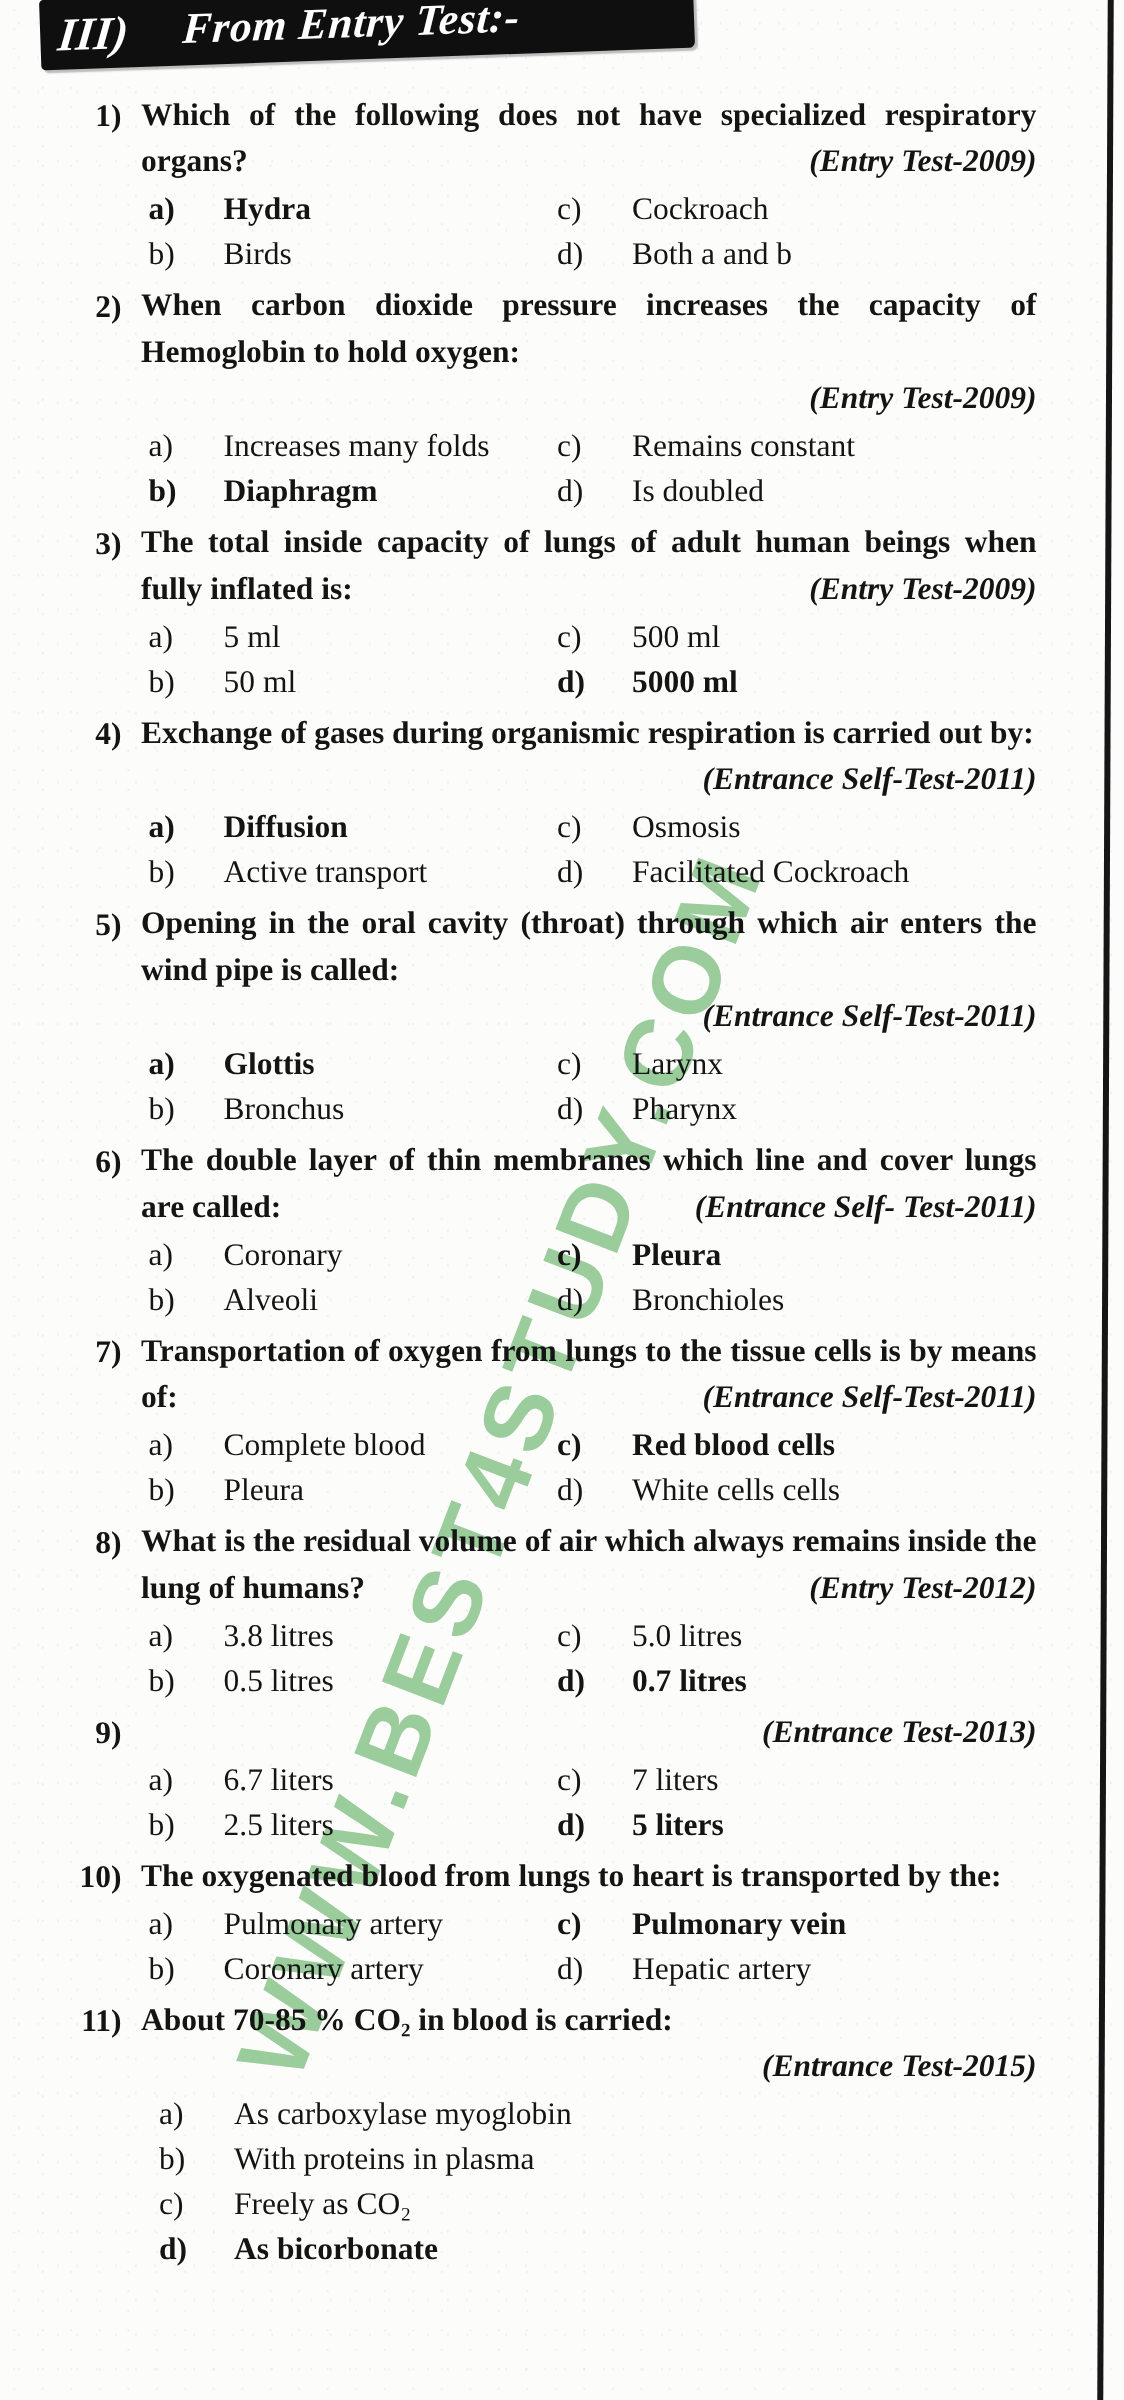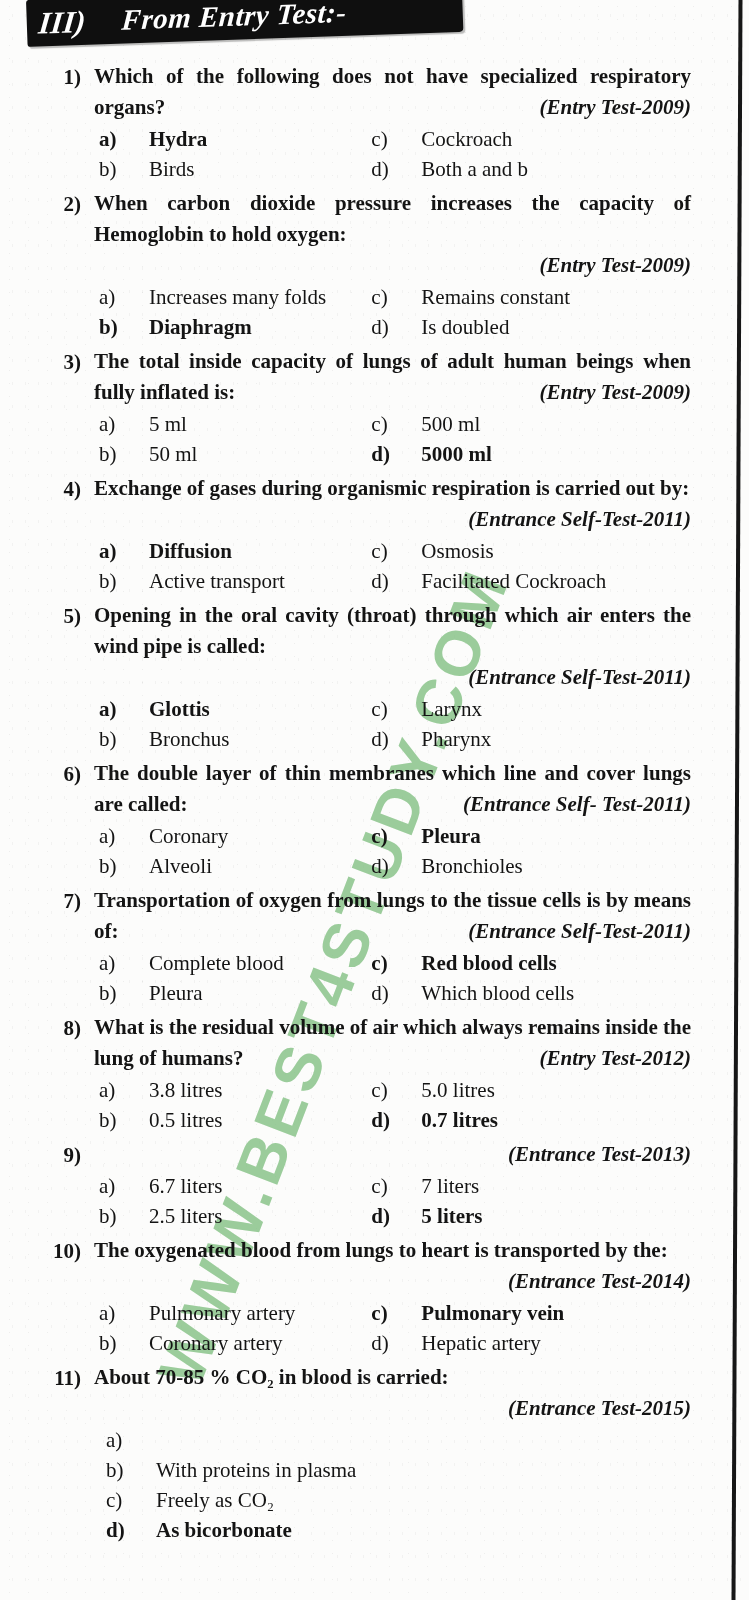--- a/index.html
+++ b/index.html
@@ -241,21 +241,21 @@
             <div class="option bold">
               <span class="opt-label">c)</span>
               <span class="opt-text">Red blood cells</span>
             </div>
             <div class="option">
               <span class="opt-label">b)</span>
               <span class="opt-text">Pleura</span>
             </div>
             <div class="option">
               <span class="opt-label">d)</span>
-              <span class="opt-text">Which blood cells</span>
+              <span class="opt-text">White cells cells</span>
             </div>
           </div>
     </div>
   </section>
       <section class="question">
     <div class="q-num">8)</div>
     <div class="q-body">
       <p class="q-text"><span class="q-text-inner">What is the residual volume of air which always remains inside the lung of humans?</span><span class="q-ref">(Entry Test-2012)</span></p>
       <div class="q-options">
             <div class="option">
@@ -297,21 +297,21 @@
             <div class="option bold">
               <span class="opt-label">d)</span>
               <span class="opt-text">5 liters</span>
             </div>
           </div>
     </div>
   </section>
       <section class="question">
     <div class="q-num">10)</div>
     <div class="q-body">
-      <p class="q-text"><span class="q-text-inner">The oxygenated blood from lungs to heart is transported by the:</span><span class="q-ref">(Entrance Test-2014)</span></p>
+      <p class="q-text"><span class="q-text-inner">The oxygenated blood from lungs to heart is transported by the:</span></p>
       <div class="q-options">
             <div class="option">
               <span class="opt-label">a)</span>
               <span class="opt-text">Pulmonary artery</span>
             </div>
             <div class="option bold">
               <span class="opt-label">c)</span>
               <span class="opt-text">Pulmonary vein</span>
             </div>
             <div class="option">
@@ -325,20 +325,21 @@
           </div>
     </div>
   </section>
       <section class="question">
     <div class="q-num">11)</div>
     <div class="q-body">
       <p class="q-text"><span class="q-text-inner">About 70-85 % CO₂ in blood is carried:</span><span class="q-ref own-line">(Entrance Test-2015)</span></p>
       <div class="q-options one-col">
             <div class="option">
               <span class="opt-label">a)</span>
+              <span class="opt-text">As carboxylase myoglobin</span>
             </div>
             <div class="option">
               <span class="opt-label">b)</span>
               <span class="opt-text">With proteins in plasma</span>
             </div>
             <div class="option">
               <span class="opt-label">c)</span>
               <span class="opt-text">Freely as CO₂</span>
             </div>
             <div class="option bold">

